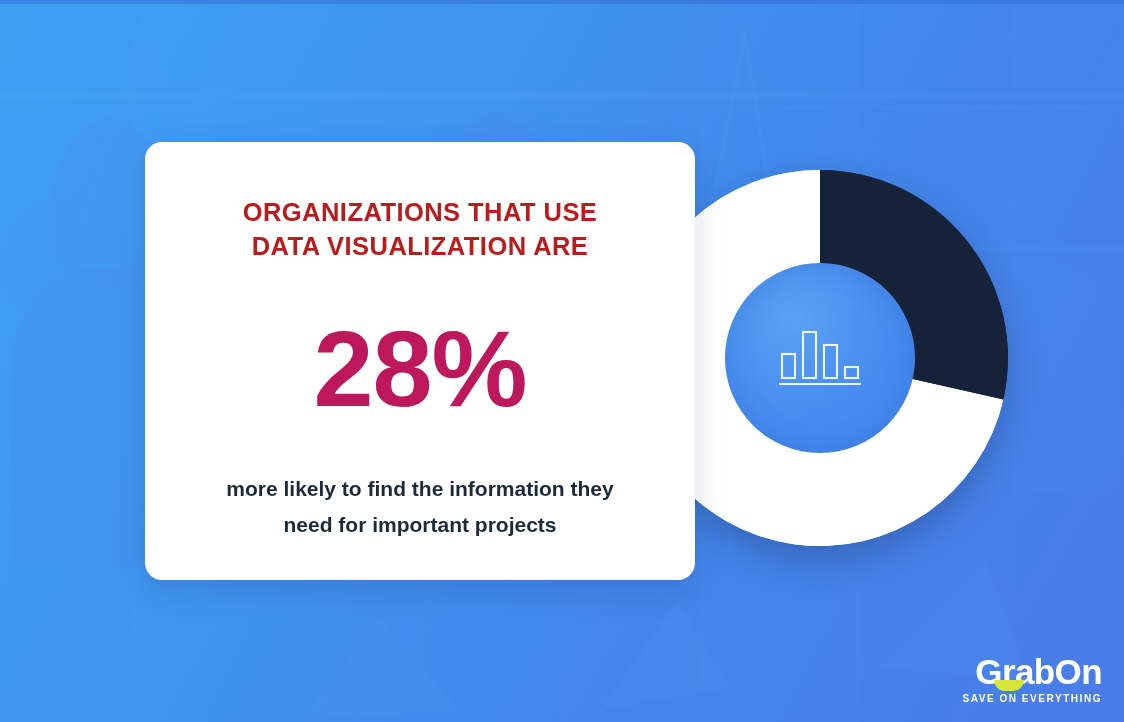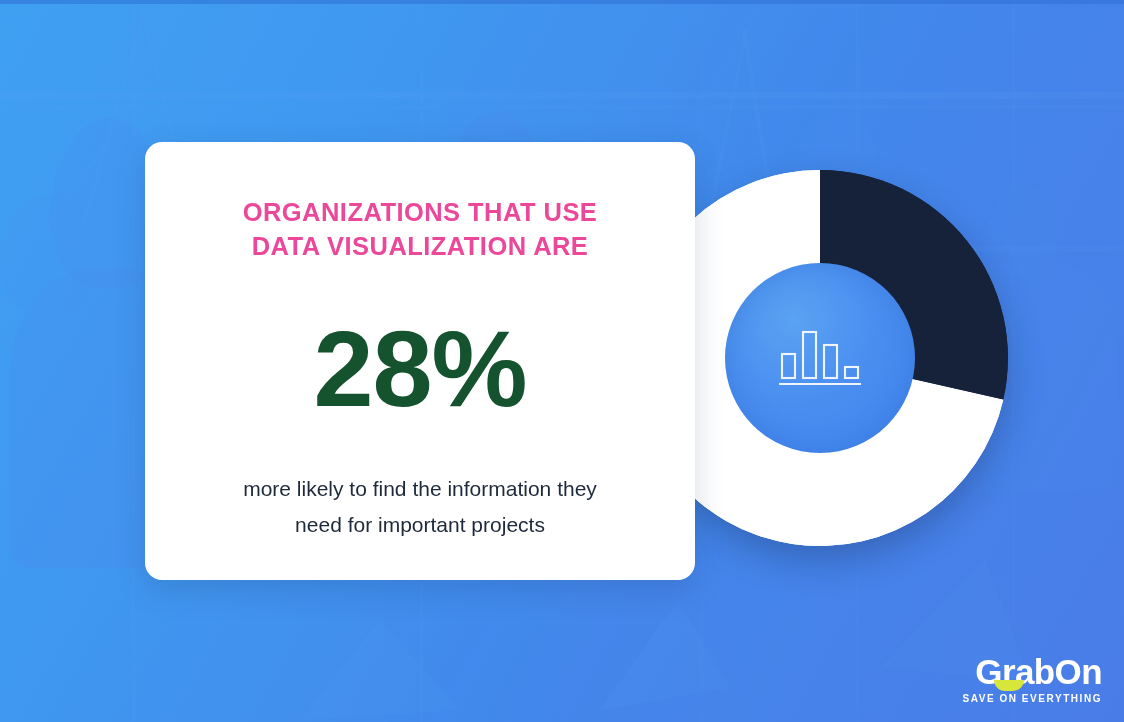--- a/index.html
+++ b/index.html
@@ -43,30 +43,30 @@
   
   #card{
     position:absolute;left:145px;top:142px;width:550px;height:438px;
     background:#ffffff;border-radius:17px;
     box-shadow:0 10px 30px rgba(20,45,90,.17);
     display:flex;flex-direction:column;align-items:center;
     box-sizing:border-box;padding:54px 38px 40px 38px;
   }
   #headline{
     font-size:25.5px;font-weight:bold;letter-spacing:.45px;line-height:1.32;
-    color:#ec4899;text-align:center;text-transform:uppercase;
+    color:#b91c1c;text-align:center;text-transform:uppercase;
     max-width:430px;margin:0;
   }
   #stat{
-    font-size:108px;font-weight:bold;line-height:1;color:#14532d;
+    font-size:108px;font-weight:bold;line-height:1;color:#be185d;
     margin:52px 0 0 0;letter-spacing:-1px;text-align:right;
   }
   #subtext{
     font-size:21px;line-height:1.68;color:#1d2a3b;text-align:center;
-    margin:48px 0 0 0;max-width:400px;font-weight:normal;
+    margin:48px 0 0 0;max-width:400px;font-weight:bold;
   }
 
   
   #logo{
     position:absolute;right:22px;bottom:18px;width:152px;text-align:right;margin-top:16px;
   }
   #logo-mark{position:relative;display:inline-block;}
   #logo-word{
     font-size:35px;font-weight:bold;color:#ffffff;letter-spacing:-.6px;
     line-height:1;display:block;

